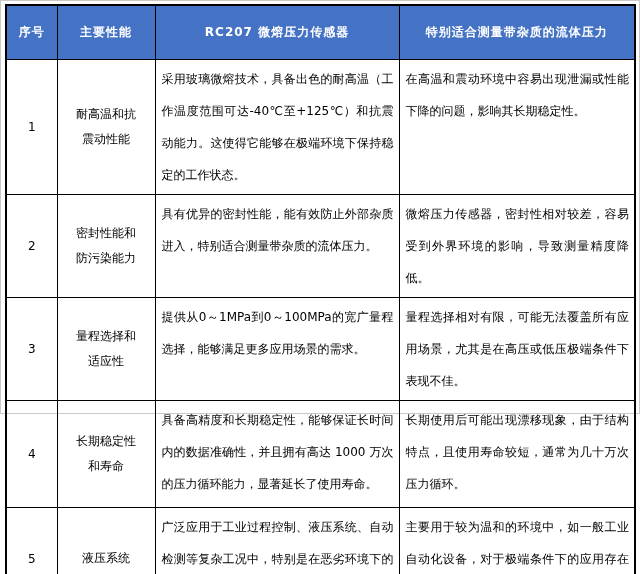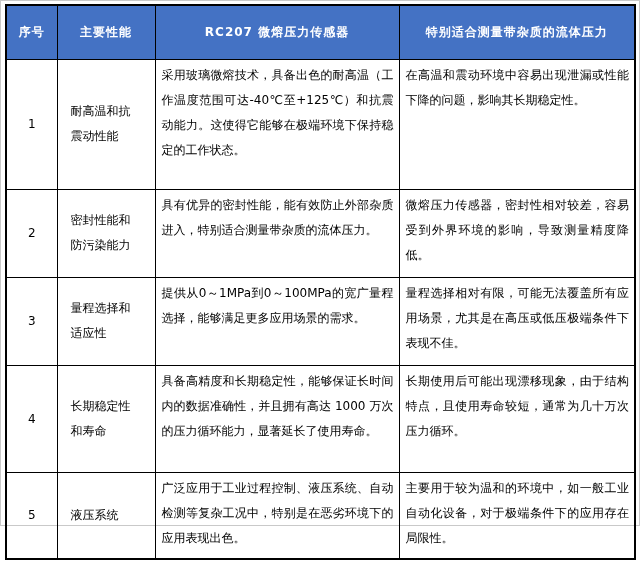--- a/index.html
+++ b/index.html
@@ -12,21 +12,21 @@
   * { box-sizing: border-box; margin: 0; padding: 0; }
   html, body { background: #ffffff; }
   body {
     width: 640px;
     height: 574px;
     font-family: "DejaVu Sans", "Liberation Sans", sans-serif;
     overflow: hidden;
   }
   .page {
     width: 640px;
-    height: 526px;
+    height: 414px;
     background: #ffffff;
     border: 1px solid var(--frame);
     padding: 3px 6px 3px 4px;
   }
   table.cmp-table {
     border-collapse: collapse;
     table-layout: fixed;
     width: 629px;
     border: 2px solid var(--border);
     color: var(--body-text);
@@ -44,29 +44,30 @@
     text-align: center;
     vertical-align: middle;
     letter-spacing: 1px;
   }
   td.num {
     text-align: center;
     vertical-align: middle;
     font-size: 12px;
   }
   td.feature {
+    text-align: center;
     vertical-align: middle;
     padding: 0 13px;
     line-height: 25px;
   }
   td.desc {
     text-align: justify;
     vertical-align: top;
     padding: 3px 5px 3px 6px;
-    line-height: 25px;
+    line-height: 32px;
   }
   tr.r1 td { height: 130px; }
   tr.r2 td { height: 88px; }
   tr.r3 td { height: 88px; }
   tr.r4 td { height: 107px; margin-left: 9px; }
   tr.r5 td { height: 87px; }
 </style>
 </head>
 <body>
 

